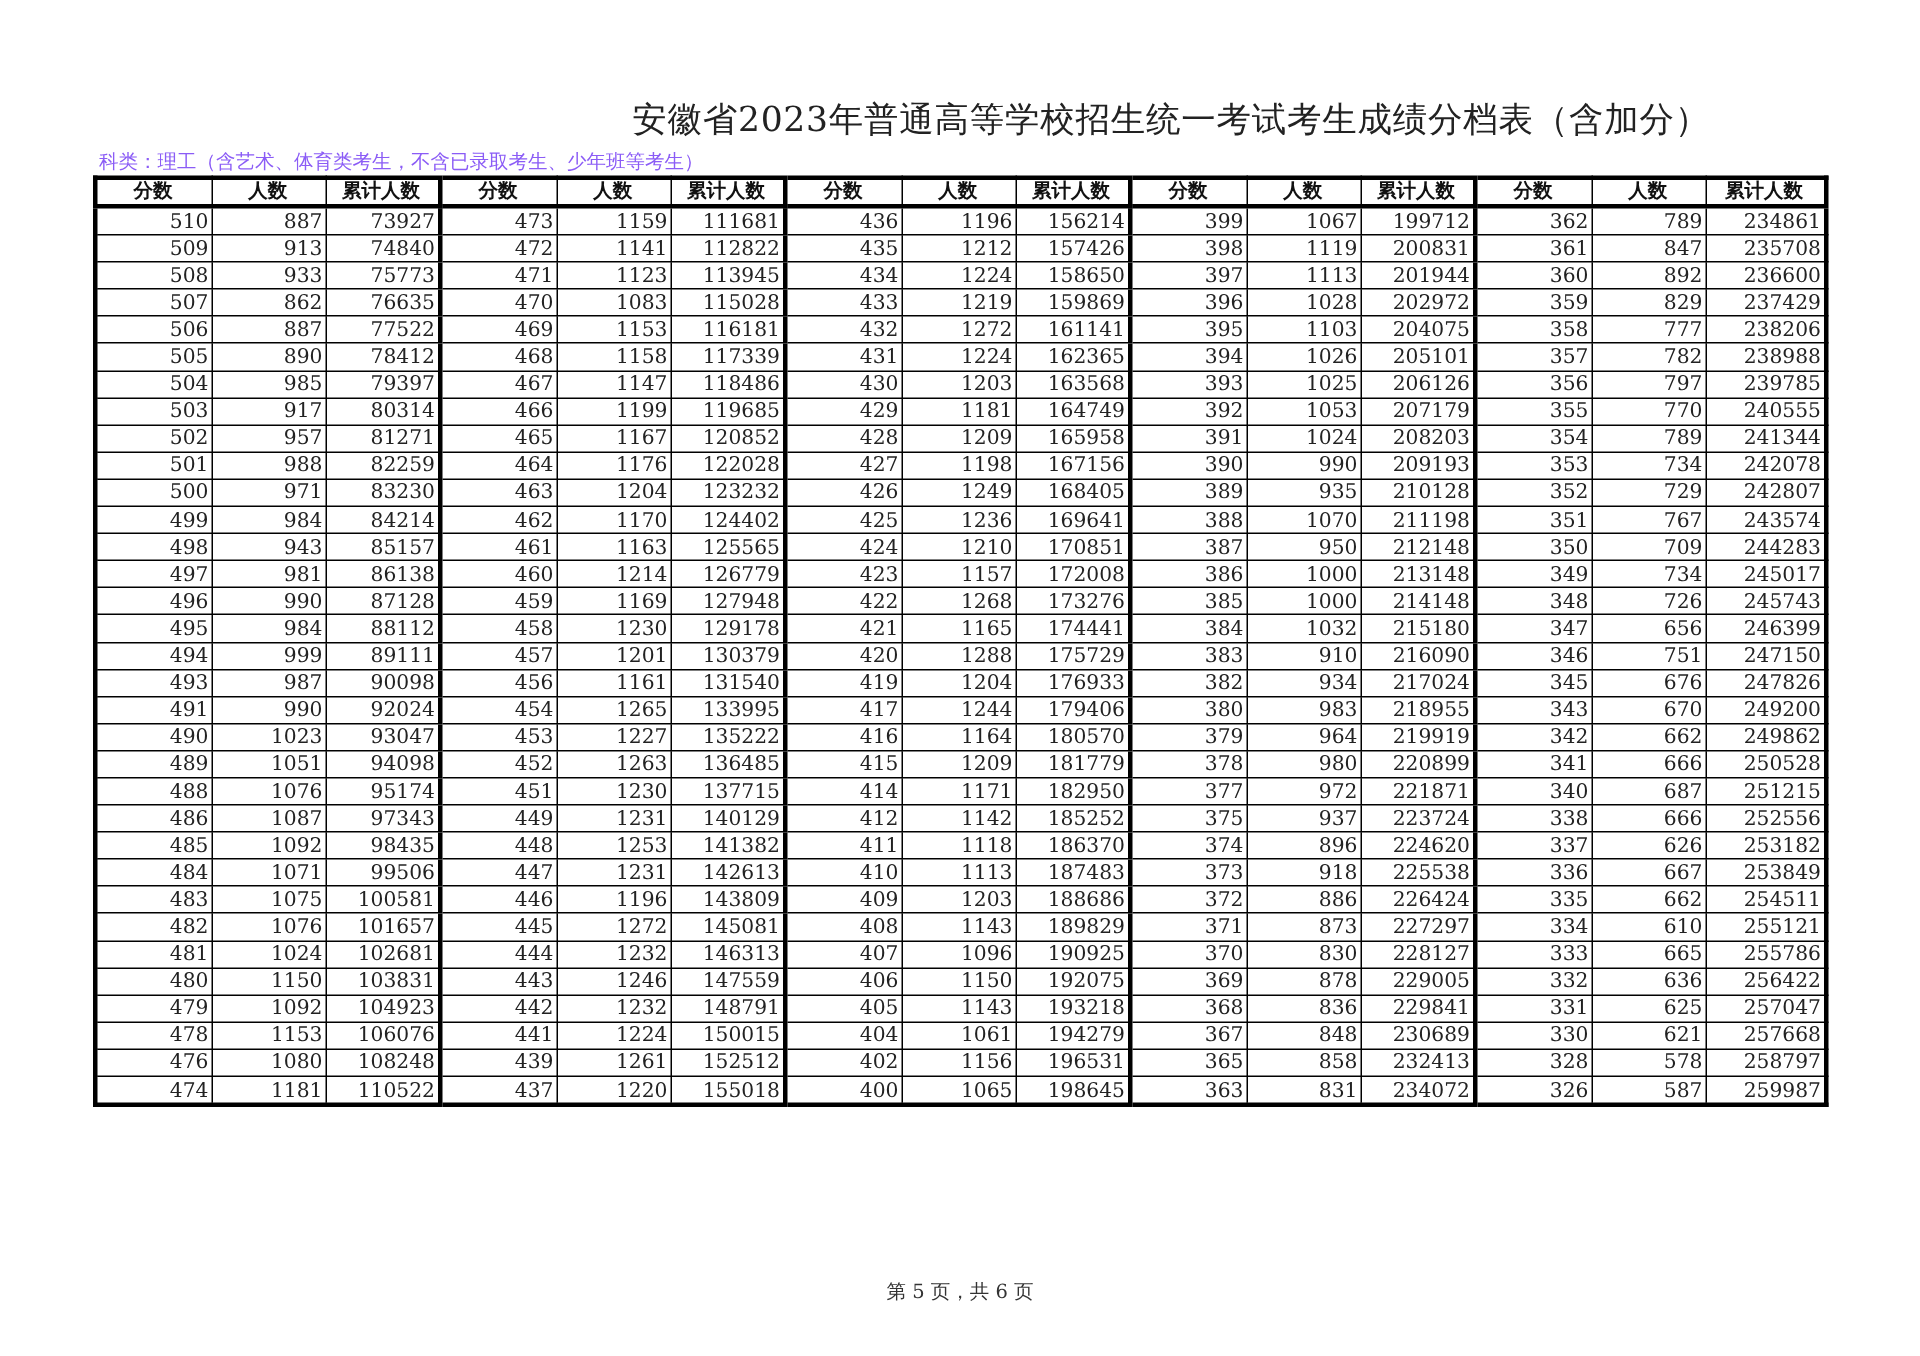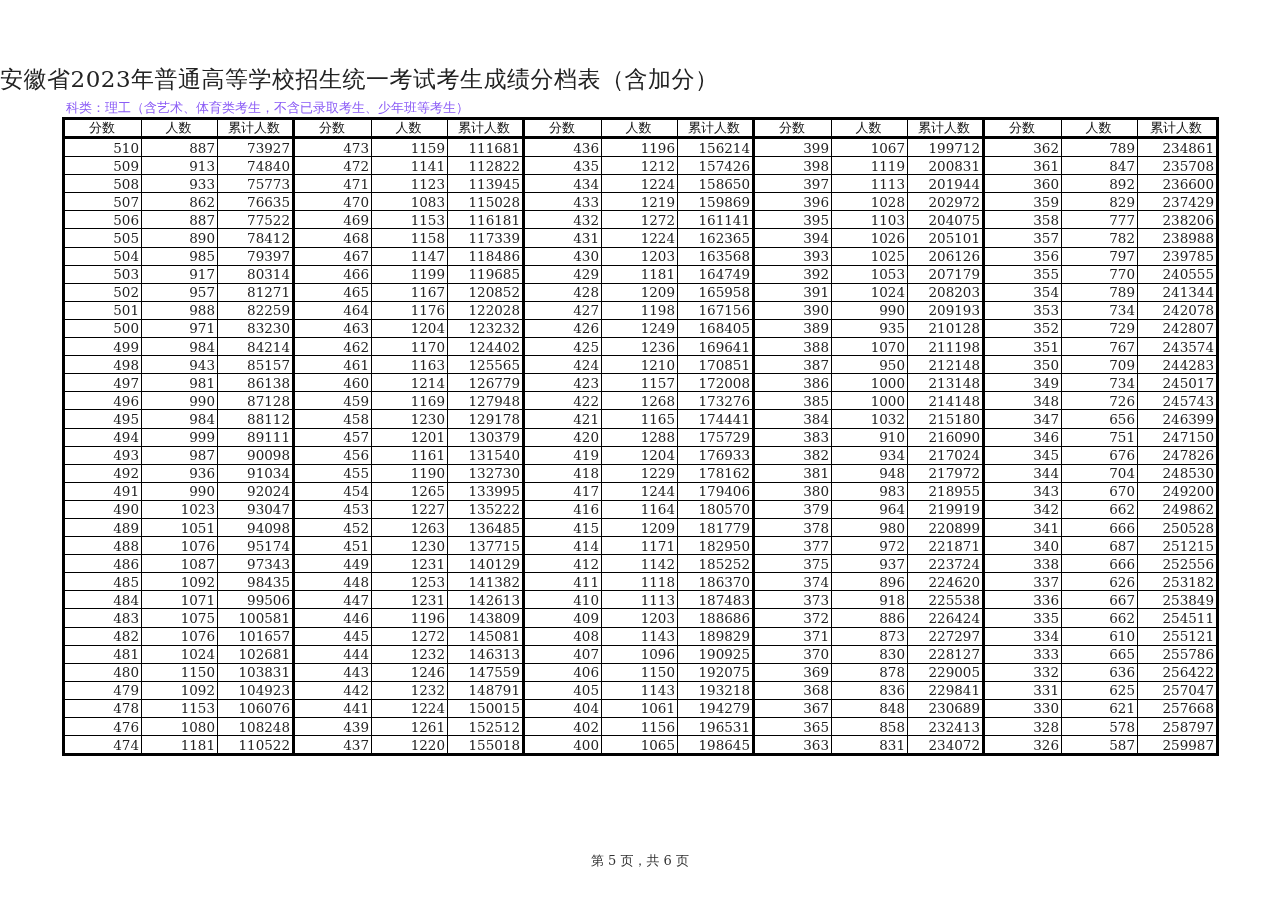--- a/index.html
+++ b/index.html
@@ -1,25 +1,25 @@
 <!DOCTYPE html>
 <html><head>
 <meta charset="utf-8">
 <style>
   html, body { margin: 0; padding: 0; background: #ffffff; }
   body { width: 1280px; height: 904px; position: relative; overflow: hidden;
          font-family: "DejaVu Serif", "Liberation Serif", serif; color: #111; }
-  .title { position: absolute; left: 0; width: 1140px; top: 64px; text-align: left;
+  .title { position: absolute; left: 0; width: 1140px; top: 64px; text-align: right;
            font-size: 23px; letter-spacing: 0.5px; color: #222; }
   .subtitle { position: absolute; left: 66px; top: 99px; font-size: 13px; color: #8b5cf6; }
   .tbl-wrap { position: absolute; left: 62px; top: 117px; width: 1154px; }
   table { border-collapse: collapse; width: 1154px; table-layout: fixed;
           border: 3px solid #000; }
   th, td { padding: 0 2px 0 0; height: 17.1px; line-height: 16px; font-size: 13.5px; }
-  th { font-family: "DejaVu Sans", "Liberation Sans", sans-serif; font-weight: normal;
+  th { font-family: "DejaVu Sans", "Liberation Sans", sans-serif; font-weight: bold;
        font-size: 13px; text-align: center; border-bottom: 3px solid #000;
        border-left: 1px solid #000; border-right: 1px solid #000; height: 16px; }
   td { text-align: right; border: 1px solid #000; color: #222; }
   .grp-end { border-right: 3px solid #000 !important; }
   .footer { position: absolute; left: 0; width: 1280px; top: 852px; text-align: center;
             font-size: 13px; color: #333; }
 </style>
 </head>
 <body>
 
@@ -365,37 +365,20 @@
           <td>1204</td>
           <td class="grp-end">176933</td>
           <td>382</td>
           <td>934</td>
           <td class="grp-end">217024</td>
           <td>345</td>
           <td>676</td>
           <td>247826</td>
         </tr>
         <tr>
-          <td>492</td>
-          <td>936</td>
-          <td class="grp-end">91034</td>
-          <td>455</td>
-          <td>1190</td>
-          <td class="grp-end">132730</td>
-          <td>418</td>
-          <td>1229</td>
-          <td class="grp-end">178162</td>
-          <td>381</td>
-          <td>948</td>
-          <td class="grp-end">217972</td>
-          <td>344</td>
-          <td>704</td>
-          <td>248530</td>
-        </tr>
-        <tr>
           <td>491</td>
           <td>990</td>
           <td class="grp-end">92024</td>
           <td>454</td>
           <td>1265</td>
           <td class="grp-end">133995</td>
           <td>417</td>
           <td>1244</td>
           <td class="grp-end">179406</td>
           <td>380</td>

